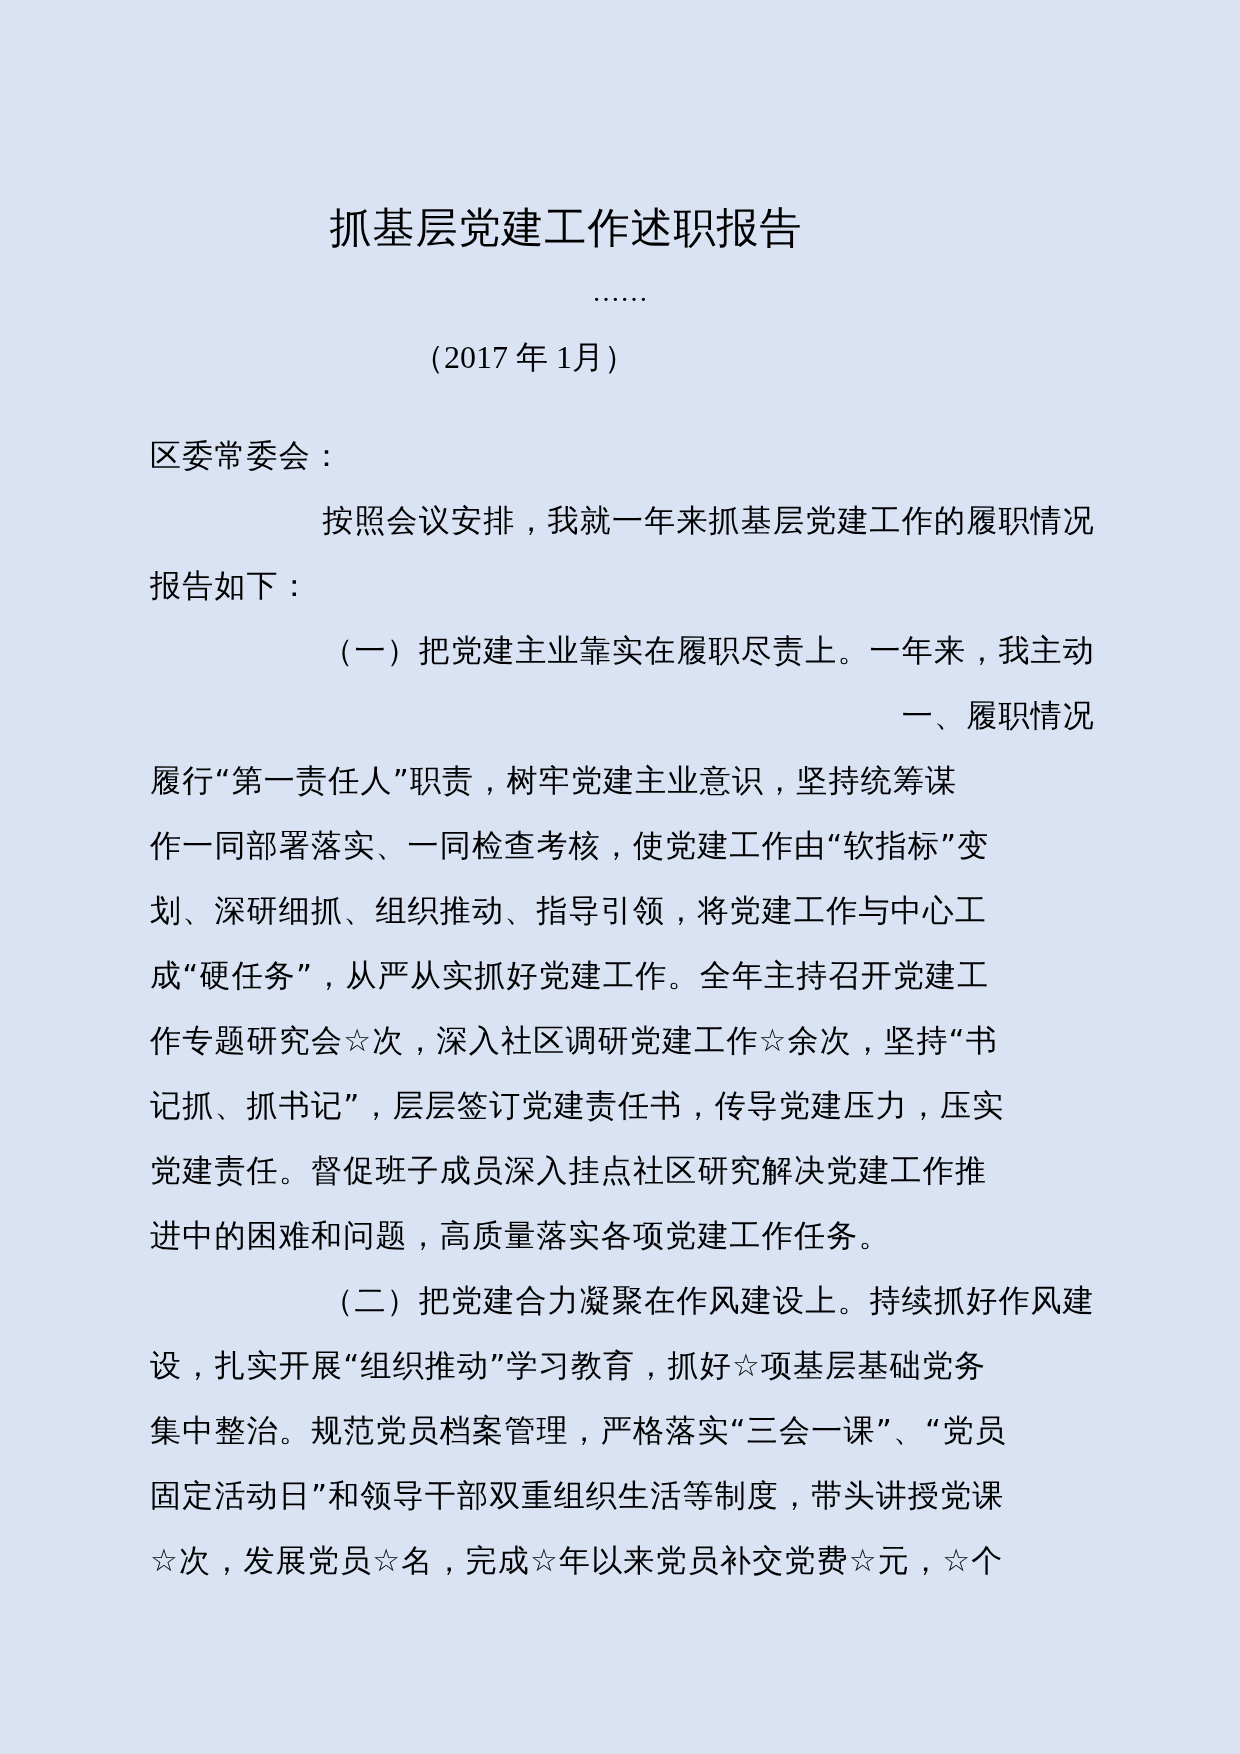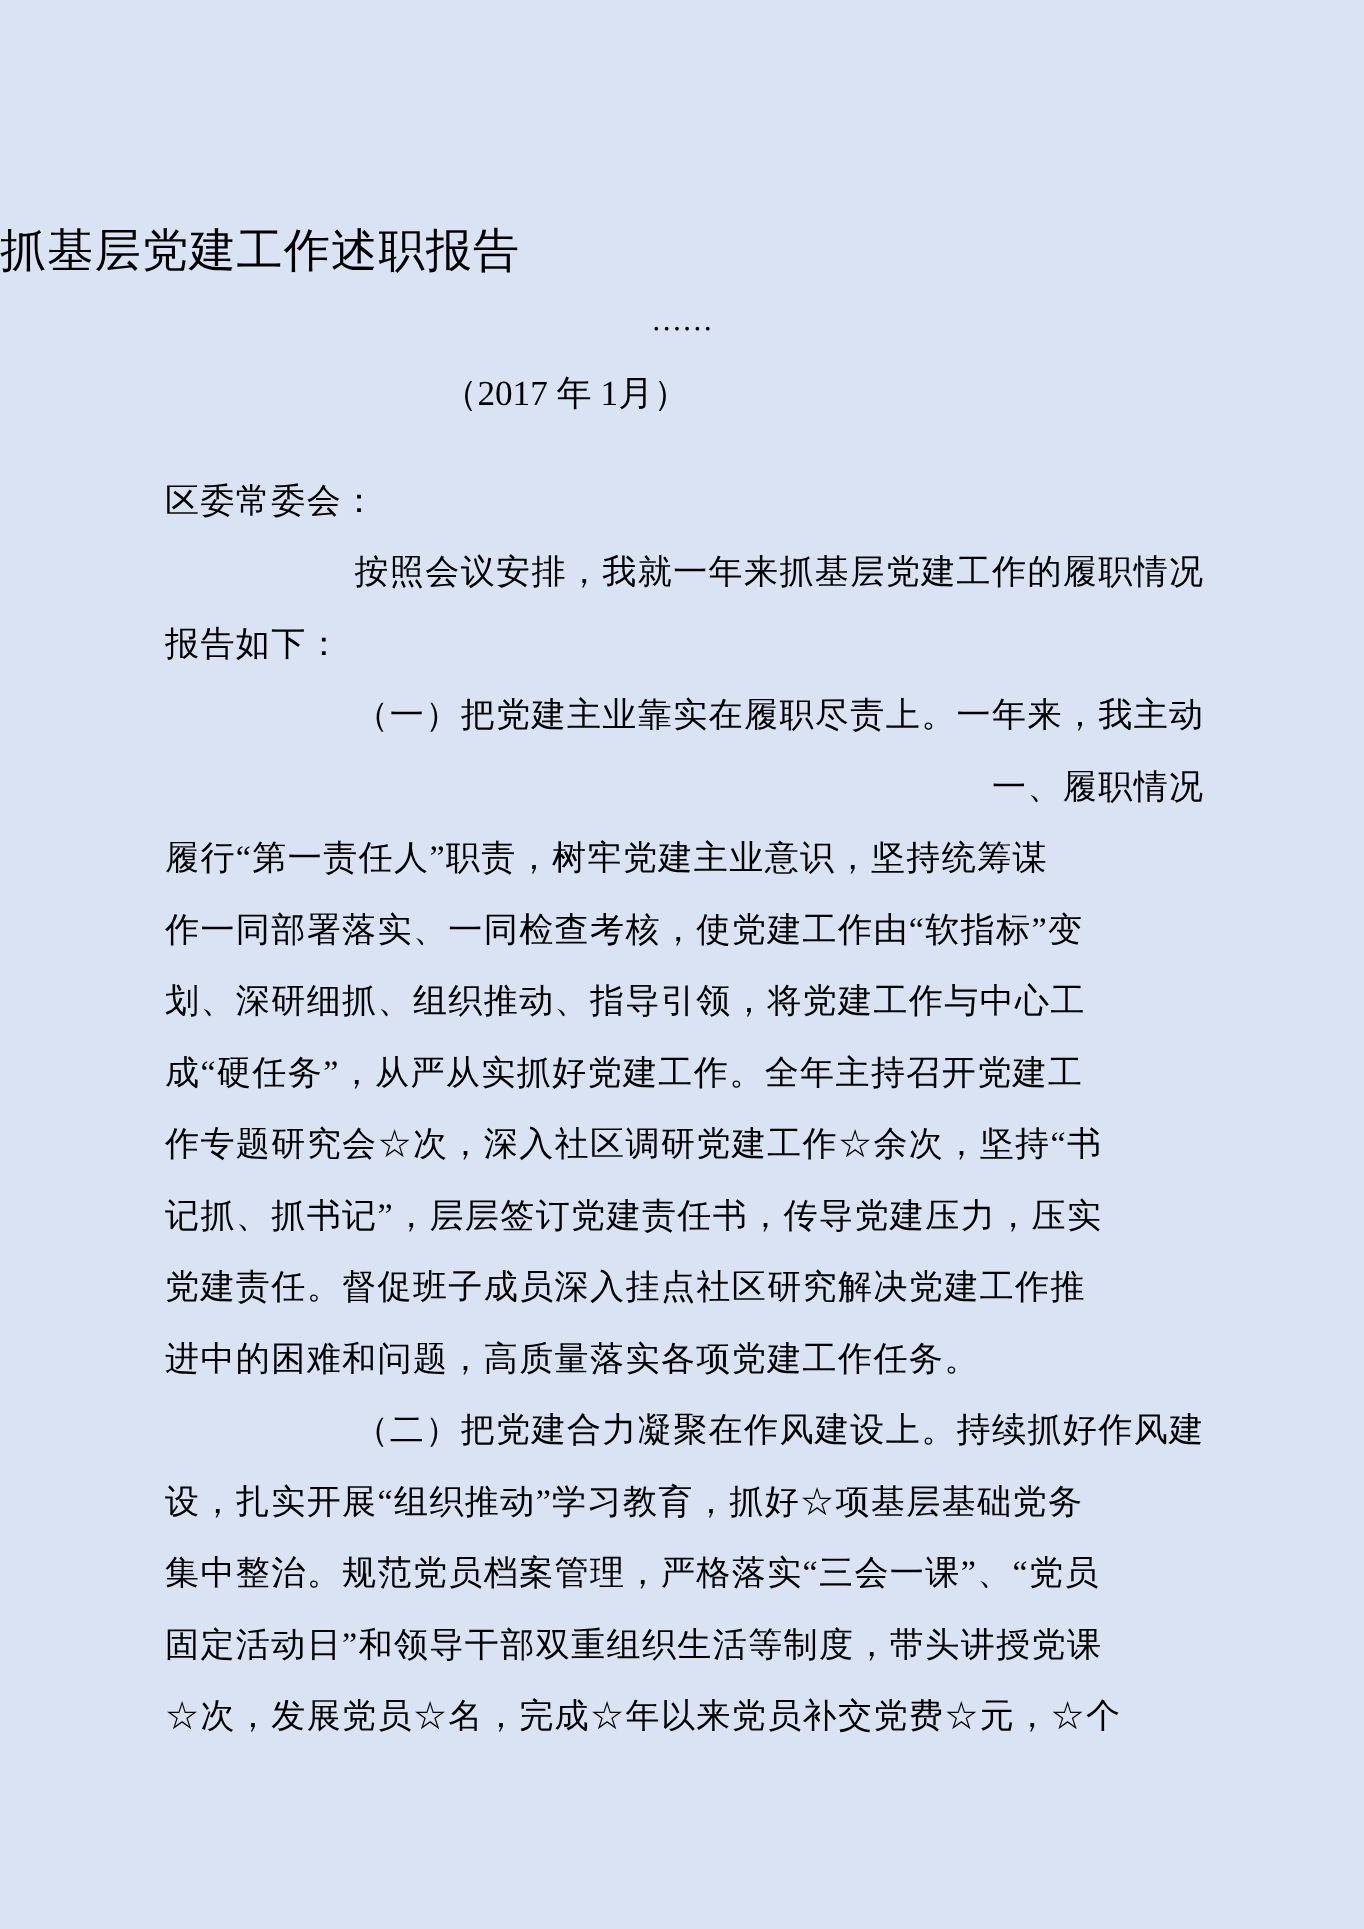--- a/index.html
+++ b/index.html
@@ -20,60 +20,59 @@
       left: 0;
       top: 0;
       width: 1240px;
       height: 1754px;
     }
     .title {
       position: absolute;
       left: 0;
       width: 1132px;
       top: 198px;
-      text-align: left;
+      text-align: center;
       font-size: 42px;
       line-height: 60px;
       letter-spacing: 1px;
       white-space: nowrap;
     }
     .dots {
       position: absolute;
       left: 0;
       width: 1240px;
       top: 272px;
       text-align: center;
       font-size: 28px;
       line-height: 40px;
       font-family: "Liberation Serif", "DejaVu Serif", serif;
     }
     .date {
       position: absolute;
-      left: 0;
+      left: 10px;
       width: 1028px;
       top: 334px;
       text-align: center;
       font-size: 32px;
       line-height: 46px;
       font-family: "Liberation Serif", "DejaVu Serif", serif;
     }
     .body-text {
       position: absolute;
       left: 150px;
       top: 425px;
       width: 945px;
     }
     .line {
       display: block;
       height: 65px;
       line-height: 60px;
       font-size: 31px;
       white-space: nowrap;
       letter-spacing: 1.2px;
-      font-family: Liberation Serif, serif;
     }
     .indent {
       padding-left: 64px;
       text-align: right;
     }
   </style>
 </head>
 <body>
 
 <div class="page">

